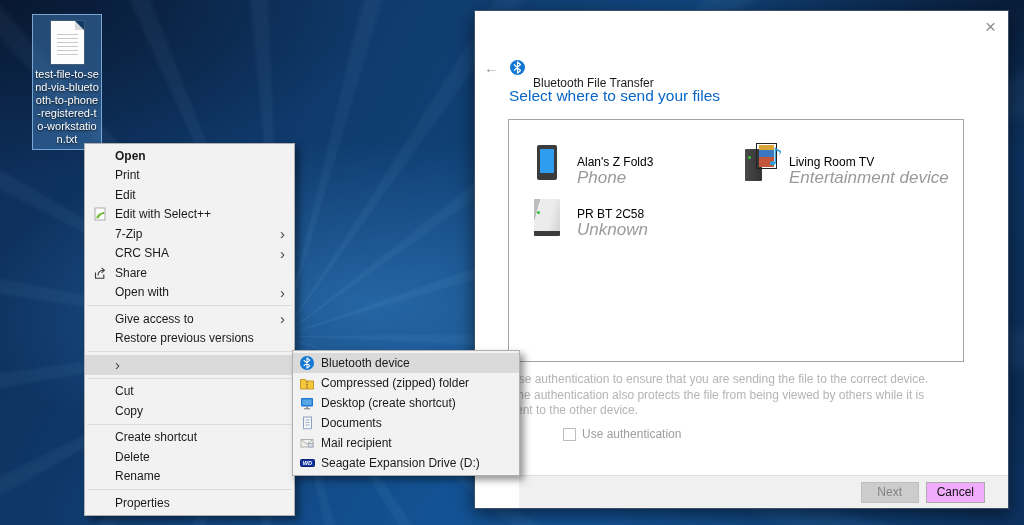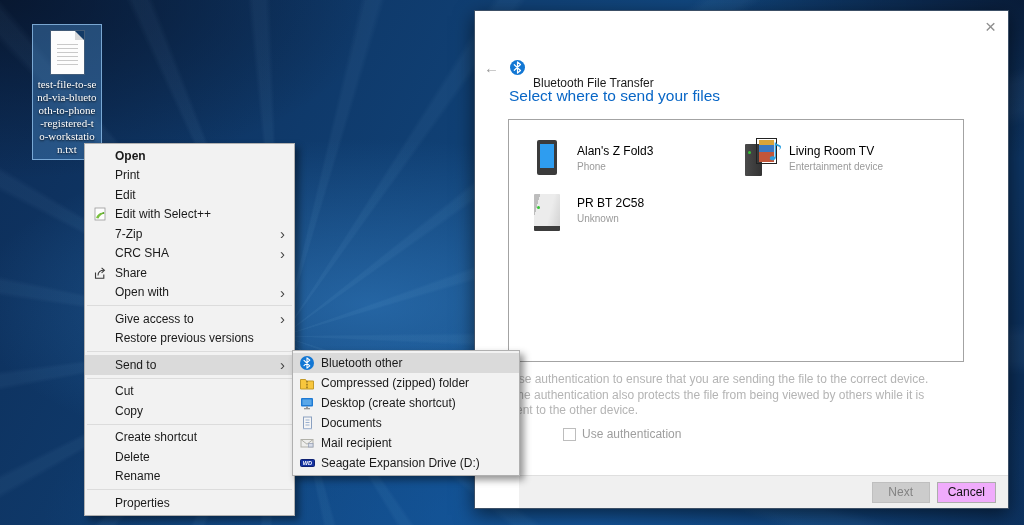--- a/index.html
+++ b/index.html
@@ -15,22 +15,22 @@
       radial-gradient(ellipse 60% 55% at 0% 0%, rgba(7,20,42,.85), rgba(7,20,42,0) 62%),
       radial-gradient(ellipse 60% 55% at 100% 0%, rgba(8,22,46,.8), rgba(8,22,46,0) 55%),
       linear-gradient(118deg,#0d2c56 0%,#11477f 55%,#0b2a52 100%);}
   .beams{position:absolute;inset:-20%;
     background:repeating-conic-gradient(from 100deg at 34% 60%,
       rgba(150,200,245,0) 0deg 7deg, rgba(150,200,245,.055) 8deg 10deg,
       rgba(150,200,245,0) 11deg 19deg);
     mix-blend-mode:screen;}
 
   
-  .desktop-icon{position:absolute;left:32px;top:24px;width:68px;padding:5px 0 3px;
-    background:rgba(70,132,194,.45);border:1px solid rgba(150,198,240,.75);text-align:center;font-family:Liberation Serif, serif;}
+  .desktop-icon{position:absolute;left:32px;top:14px;width:68px;padding:5px 0 3px;
+    background:rgba(70,132,194,.45);border:1px solid rgba(150,198,240,.75);text-align:center;}
   .doc-icon{position:relative;width:33px;height:43px;margin:1px auto 4px;background:#fdfdfd;
     box-shadow:0 0 0 1px rgba(120,120,120,.35);}
   .doc-icon .fold{position:absolute;top:0;right:0;width:0;height:0;
     border-left:9px solid #d9d9d9;border-top:9px solid #123a66;}
   .doc-icon .lines{position:absolute;left:6px;right:6px;top:13px;height:24px;
     background:repeating-linear-gradient(to bottom,#c9c9c9 0 1px,transparent 1px 4px);}
   .file-label{color:#fff;font-size:11px;line-height:13px;
     text-shadow:0 1px 2px rgba(0,0,0,.85);}
 
   
@@ -55,25 +55,25 @@
   .dlg-header{position:absolute;left:9px;top:33px;display:flex;align-items:center;}
   .dlg-back{color:#9a9a9a;font-size:15px;width:22px;}
   .dlg-bt-icon{margin:0 8px 0 4px;display:flex;}
   .dlg-title{font-size:12px;color:#1a1a1a;margin-top:32px;}
   .dlg-heading{position:absolute;left:34px;top:76px;font-size:15.5px;color:#0866c6;}
 
   .device-list{position:absolute;left:33px;top:108px;width:456px;height:243px;background:#fff;
     border:1px solid #a3a3a3;box-sizing:border-box;
     display:grid;grid-template-columns:212px auto;grid-auto-rows:52px;
     align-content:start;padding:13px 0 0 22px;column-gap:0;}
-  .device{display:flex;align-items:center;cursor:default;}
+  .device{display:flex;align-items:flex-end;cursor:default;}
   .dev-icon{width:36px;height:42px;position:relative;flex:0 0 36px;margin-right:10px;}
   .dev-text{display:flex;flex-direction:column;line-height:15px;}
   .dev-name{font-size:12px;color:#000;}
-  .dev-type{font-size:10px;color:#9a9a9a;}
+  .dev-type{font-size:17px;color:#9a9a9a;font-style:italic;}
 
   .phone-body{position:absolute;left:6px;top:2px;width:20px;height:35px;background:#3b3b3b;border-radius:2px;}
   .phone-screen{position:absolute;left:9px;top:6px;width:14px;height:24px;background:#2e9df0;}
 
   .tower{position:absolute;left:2px;top:6px;width:17px;height:32px;background:linear-gradient(90deg,#4a4a4a,#333);border-radius:1px;}
   .tower .led{position:absolute;left:3px;top:7px;width:3px;height:3px;border-radius:50%;background:#35c435;}
   .film{position:absolute;left:13px;top:0;width:15px;height:22px;background:#3a3a3a;border:1px solid #222;
     background-image:linear-gradient(180deg,#d8a43a 0 6px,#3a78c2 6px 13px,#c2563a 13px 20px);background-clip:content-box;padding:1px 2px;}
   .note{position:absolute;right:-4px;top:2px;color:#2b9fe0;font-size:24px;line-height:24px;font-family:"DejaVu Sans",sans-serif;}
 
@@ -81,21 +81,21 @@
     background:linear-gradient(105deg,#bdbdbd 0 6px,#ececec 6px 60%,#d3d3d3);
     border-bottom:5px solid #3c3c3c;border-radius:1px;}
   .graybox .led{position:absolute;left:3px;top:12px;width:3px;height:3px;border-radius:50%;background:#35c435;}
 
   .auth-text{position:absolute;left:35px;top:361px;width:424px;font-size:12px;line-height:15.5px;color:#b4b4b4;}
   .auth-row{position:absolute;left:88px;top:416px;display:flex;align-items:center;}
   .checkbox{width:13px;height:13px;border:1px solid #bdbdbd;background:#fff;margin-right:6px;box-sizing:border-box;}
   .auth-label{font-size:12px;color:#9e9e9e;}
 
   .dlg-footer{position:absolute;left:0;right:0;bottom:0;height:33px;background:#f0f0f0;border-top:1px solid #dfdfdf;
-    display:flex;justify-content:flex-end;align-items:center;padding-right:12px;box-sizing:border-box;margin-left:44px;}
+    display:flex;justify-content:flex-end;align-items:center;padding-right:23px;box-sizing:border-box;margin-left:44px;}
   .btn{height:21px;min-width:58px;font-size:12px;font-family:inherit;border:1px solid #adadad;background:#f0abfc;
     color:#111;padding:0 10px;margin-left:7px;}
   .btn[disabled]{background:#cccccc;border-color:#bfbfbf;color:#838383;}
 
   svg{display:block;}
 </style>
 </head>
 <body>
 
 <div id="screen">
@@ -238,21 +238,20 @@
           <span class="mi-label">Give access to</span>
           <span class="mi-chevron">›</span>
         </div>
         <div class="menu-item">
           <span class="mi-icon"></span>
           <span class="mi-label">Restore previous versions</span>
         </div>
         <div class="menu-sep"></div>
         <div class="menu-item hl">
           <span class="mi-icon"></span>
-          <span class="mi-label">Send to</span>
           <span class="mi-chevron">›</span>
         </div>
         <div class="menu-sep"></div>
         <div class="menu-item">
           <span class="mi-icon"></span>
           <span class="mi-label">Cut</span>
         </div>
         <div class="menu-item">
           <span class="mi-icon"></span>
           <span class="mi-label">Copy</span>
@@ -280,21 +279,21 @@
     <div class="menu send-to-menu" id="send-to-menu">
         <div class="menu-item hl">
           <span class="mi-icon">
             <span>
               <svg width="14" height="14" viewBox="0 0 14 14">
                 <circle cx="7" cy="7" r="7" fill="#1277d4"></circle>
                 <path d="M4 4.4 L9.8 9.8 L7 12.2 L7 1.8 L9.8 4.2 L4 9.6" stroke="#fff" stroke-width="1.1" fill="none" stroke-linejoin="round" stroke-linecap="round"></path>
               </svg>
             </span>
           </span>
-          <span class="mi-label">Bluetooth other</span>
+          <span class="mi-label">Bluetooth device</span>
         </div>
         <div class="menu-item">
           <span class="mi-icon">
             <span>
               <svg width="14" height="14" viewBox="0 0 14 14">
                 <path d="M.5 3.5 h5 l1 1.5 h7 v8 h-13 z" fill="#f8c63d" stroke="#c49a28" stroke-width="1"></path>
                 <line x1="7" y1="5" x2="7" y2="13" stroke="#8a6d1f" stroke-width="1.4" stroke-dasharray="1.6 1.2"></line>
               </svg>
             </span>
           </span>

